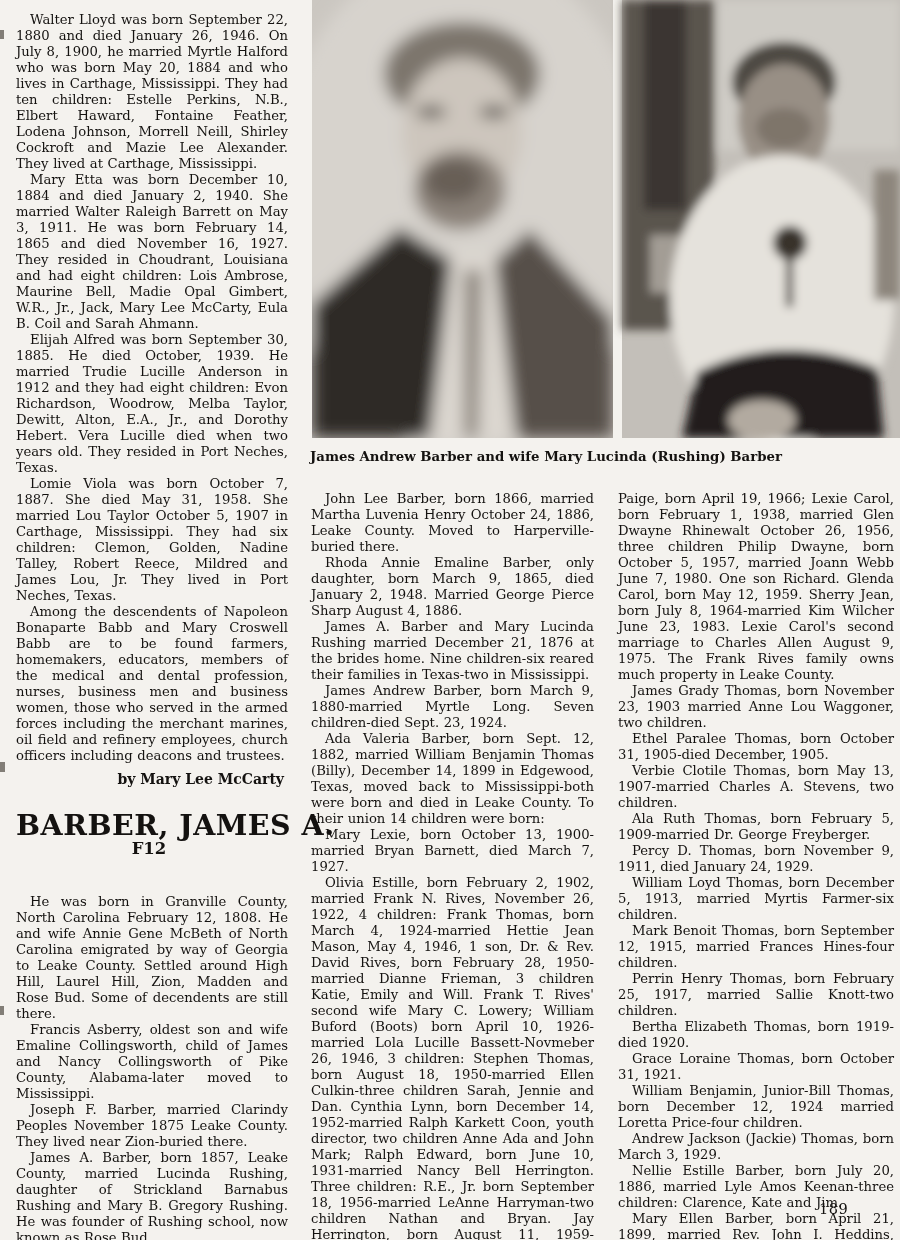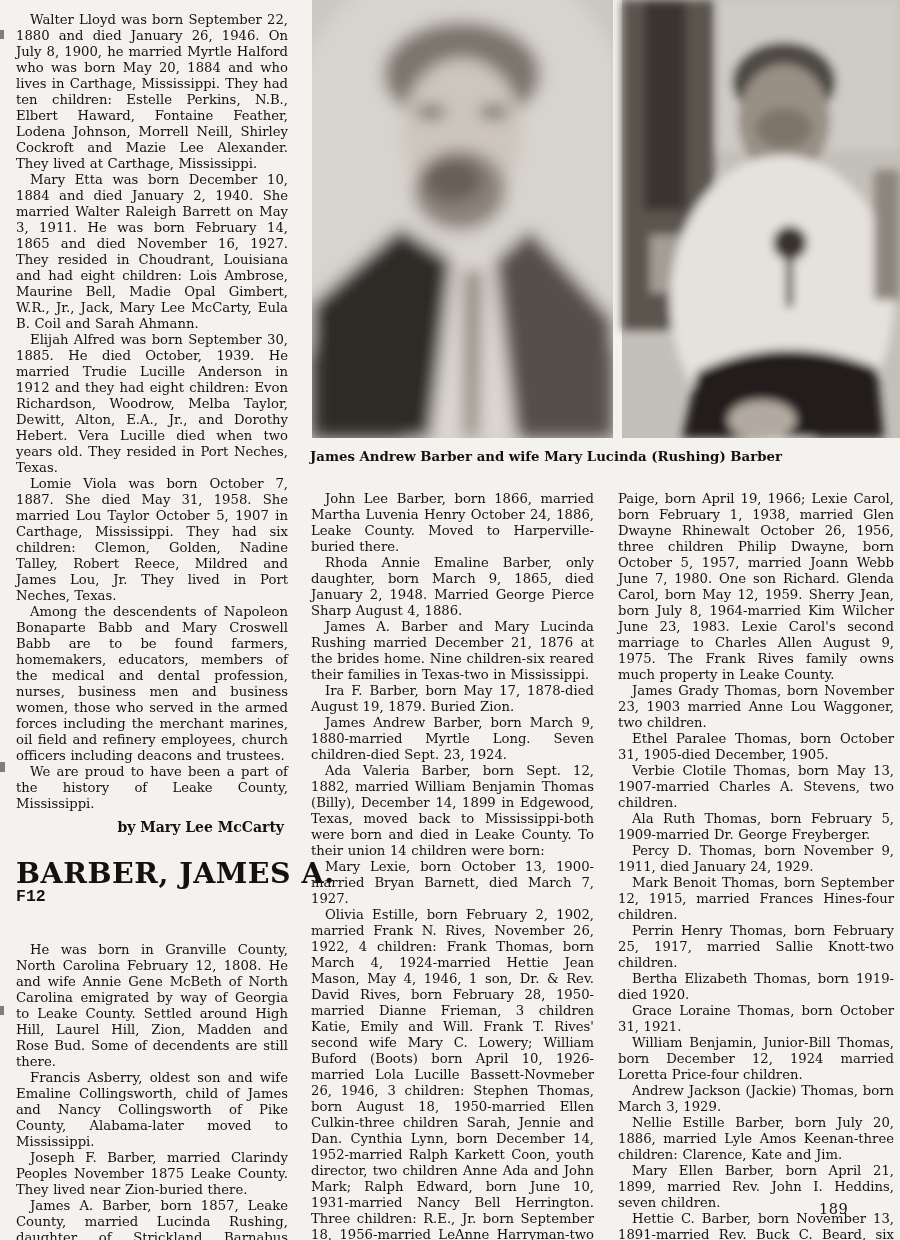--- a/index.html
+++ b/index.html
@@ -32,21 +32,21 @@
   .entry-heading{
     margin:21px 0 0 0;
     font-size:28.5px;font-weight:bold;
     letter-spacing:0.5px;
     text-align:center;text-indent:0;
     white-space:nowrap;
   }
   .entry-code{
     margin:-3px 6px 0 0;
     font-size:16.5px;font-weight:bold;
-    text-align:left;text-indent:0;font-family:Liberation Mono, monospace;
+    text-align:center;text-indent:0;
   }
   .heading-gap{height:36px;}
   
   .photos{
     position:absolute;left:312px;top:0;
     width:588px;height:438px;margin:0;
   }
   .photos svg{display:block;}
   .photo-caption{
     position:absolute;left:310px;top:449px;width:584px;
@@ -120,52 +120,51 @@
     </svg>
   </figure>
   <figcaption class="photo-caption">James Andrew Barber and wife Mary Lucinda (Rushing) Barber</figcaption>
 
   <section class="col left-col">
     <p class="para">Walter Lloyd was born September 22, 1880 and died January 26, 1946. On July 8, 1900, he married Myrtle Halford who was born May 20, 1884 and who lives in Carthage, Mississippi. They had ten children: Estelle Perkins, N.B., Elbert Haward, Fontaine Feather, Lodena Johnson, Morrell Neill, Shirley Cockroft and Mazie Lee Alexander. They lived at Carthage, Mississippi.</p>
     <p class="para">Mary Etta was born December 10, 1884 and died January 2, 1940. She married Walter Raleigh Barrett on May 3, 1911. He was born February 14, 1865 and died November 16, 1927. They resided in Choudrant, Louisiana and had eight children: Lois Ambrose, Maurine Bell, Madie Opal Gimbert, W.R., Jr., Jack, Mary Lee McCarty, Eula B. Coil and Sarah Ahmann.</p>
     <p class="para">Elijah Alfred was born September 30, 1885. He died October, 1939. He married Trudie Lucille Anderson in 1912 and they had eight children: Evon Richardson, Woodrow, Melba Taylor, Dewitt, Alton, E.A., Jr., and Dorothy Hebert. Vera Lucille died when two years old. They resided in Port Neches, Texas.</p>
     <p class="para">Lomie Viola was born October 7, 1887. She died May 31, 1958. She married Lou Taylor October 5, 1907 in Carthage, Mississippi. They had six children: Clemon, Golden, Nadine Talley, Robert Reece, Mildred and James Lou, Jr. They lived in Port Neches, Texas.</p>
     <p class="para">Among the descendents of Napoleon Bonaparte Babb and Mary Croswell Babb are to be found farmers, homemakers, educators, members of the medical and dental profession, nurses, business men and business women, those who served in the armed forces including the merchant marines, oil field and refinery employees, church officers including deacons and trustees.</p>
-    <p class="para">We are proud to have been a part of the history of Leake County, Mississippi.</p>
     <p class="byline">by Mary Lee McCarty</p>
 
     <h1 class="entry-heading">BARBER, JAMES A.</h1>
     <div class="entry-code">F12</div>
     <div class="heading-gap"></div>
 
     <p class="para">He was born in Granville County, North Carolina February 12, 1808. He and wife Annie Gene McBeth of North Carolina emigrated by way of Georgia to Leake County. Settled around High Hill, Laurel Hill, Zion, Madden and Rose Bud. Some of decendents are still there.</p>
     <p class="para">Francis Asberry, oldest son and wife Emaline Collingsworth, child of James and Nancy Collingsworth of Pike County, Alabama-later moved to Mississippi.</p>
     <p class="para">Joseph F. Barber, married Clarindy Peoples November 1875 Leake County. They lived near Zion-buried there.</p>
     <p class="para">James A. Barber, born 1857, Leake County, married Lucinda Rushing, daughter of Strickland Barnabus Rushing and Mary B. Gregory Rushing. He was founder of Rushing school, now known as Rose Bud.</p>
 
   </section>
 
   <section class="col mid-col">
     <p class="para">John Lee Barber, born 1866, married Martha Luvenia Henry October 24, 1886, Leake County. Moved to Harperville-buried there.</p>
     <p class="para">Rhoda Annie Emaline Barber, only daughter, born March 9, 1865, died January 2, 1948. Married George Pierce Sharp August 4, 1886.</p>
     <p class="para">James A. Barber and Mary Lucinda Rushing married December 21, 1876 at the brides home. Nine children-six reared their families in Texas-two in Mississippi.</p>
-    <p class="para">Ira F. Barber, born May 17, 1878-died August 19, 1879. Buried Zion.</p>
     <p class="para">James Andrew Barber, born March 9, 1880-married Myrtle Long. Seven children-died Sept. 23, 1924.</p>
     <p class="para">Ada Valeria Barber, born Sept. 12, 1882, married William Benjamin Thomas (Billy), December 14, 1899 in Edgewood, Texas, moved back to Mississippi-both were born and died in Leake County. To their union 14 children were born:</p>
     <p class="para">Mary Lexie, born October 13, 1900-married Bryan Barnett, died March 7, 1927.</p>
     <p class="para">Olivia Estille, born February 2, 1902, married Frank N. Rives, November 26, 1922, 4 children: Frank Thomas, born March 4, 1924-married Hettie Jean Mason, May 4, 1946, 1 son, Dr. &amp; Rev. David Rives, born February 28, 1950-married Dianne Frieman, 3 children Katie, Emily and Will. Frank T. Rives' second wife Mary C. Lowery; William Buford (Boots) born April 10, 1926-married Lola Lucille Bassett-Novmeber 26, 1946, 3 children: Stephen Thomas, born August 18, 1950-married Ellen Culkin-three children Sarah, Jennie and Dan. Cynthia Lynn, born December 14, 1952-married Ralph Karkett Coon, youth director, two children Anne Ada and John Mark; Ralph Edward, born June 10, 1931-married Nancy Bell Herrington. Three children: R.E., Jr. born September 18, 1956-married LeAnne Harryman-two children Nathan and Bryan. Jay Herrington, born August 11, 1959-married Sandy Wilbanks, two children Justin and Christopher. Sandra</p>
   </section>
 
   <section class="col right-col">
     <p class="para cont">Paige, born April 19, 1966; Lexie Carol, born February 1, 1938, married Glen Dwayne Rhinewalt October 26, 1956, three children Philip Dwayne, born October 5, 1957, married Joann Webb June 7, 1980. One son Richard. Glenda Carol, born May 12, 1959. Sherry Jean, born July 8, 1964-married Kim Wilcher June 23, 1983. Lexie Carol's second marriage to Charles Allen August 9, 1975. The Frank Rives family owns much property in Leake County.</p>
     <p class="para">James Grady Thomas, born November 23, 1903 married Anne Lou Waggoner, two children.</p>
     <p class="para">Ethel Paralee Thomas, born October 31, 1905-died December, 1905.</p>
     <p class="para">Verbie Clotile Thomas, born May 13, 1907-married Charles A. Stevens, two children.</p>
     <p class="para">Ala Ruth Thomas, born February 5, 1909-married Dr. George Freyberger.</p>
     <p class="para">Percy D. Thomas, born November 9, 1911, died January 24, 1929.</p>
+    <p class="para">William Loyd Thomas, born December 5, 1913, married Myrtis Farmer-six children.</p>
     <p class="para">Mark Benoit Thomas, born September 12, 1915, married Frances Hines-four children.</p>
     <p class="para">Perrin Henry Thomas, born February 25, 1917, married Sallie Knott-two children.</p>
     <p class="para">Bertha Elizabeth Thomas, born 1919-died 1920.</p>
     <p class="para">Grace Loraine Thomas, born October 31, 1921.</p>
     <p class="para">William Benjamin, Junior-Bill Thomas, born December 12, 1924 married Loretta Price-four children.</p>
     <p class="para">Andrew Jackson (Jackie) Thomas, born March 3, 1929.</p>
     <p class="para">Nellie Estille Barber, born July 20, 1886, married Lyle Amos Keenan-three children: Clarence, Kate and Jim.</p>
     <p class="para">Mary Ellen Barber, born April 21, 1899, married Rev. John I. Heddins, seven children.</p>
     <p class="para">Hettie C. Barber, born November 13, 1891-married Rev. Buck C. Beard, six children.</p>
 

